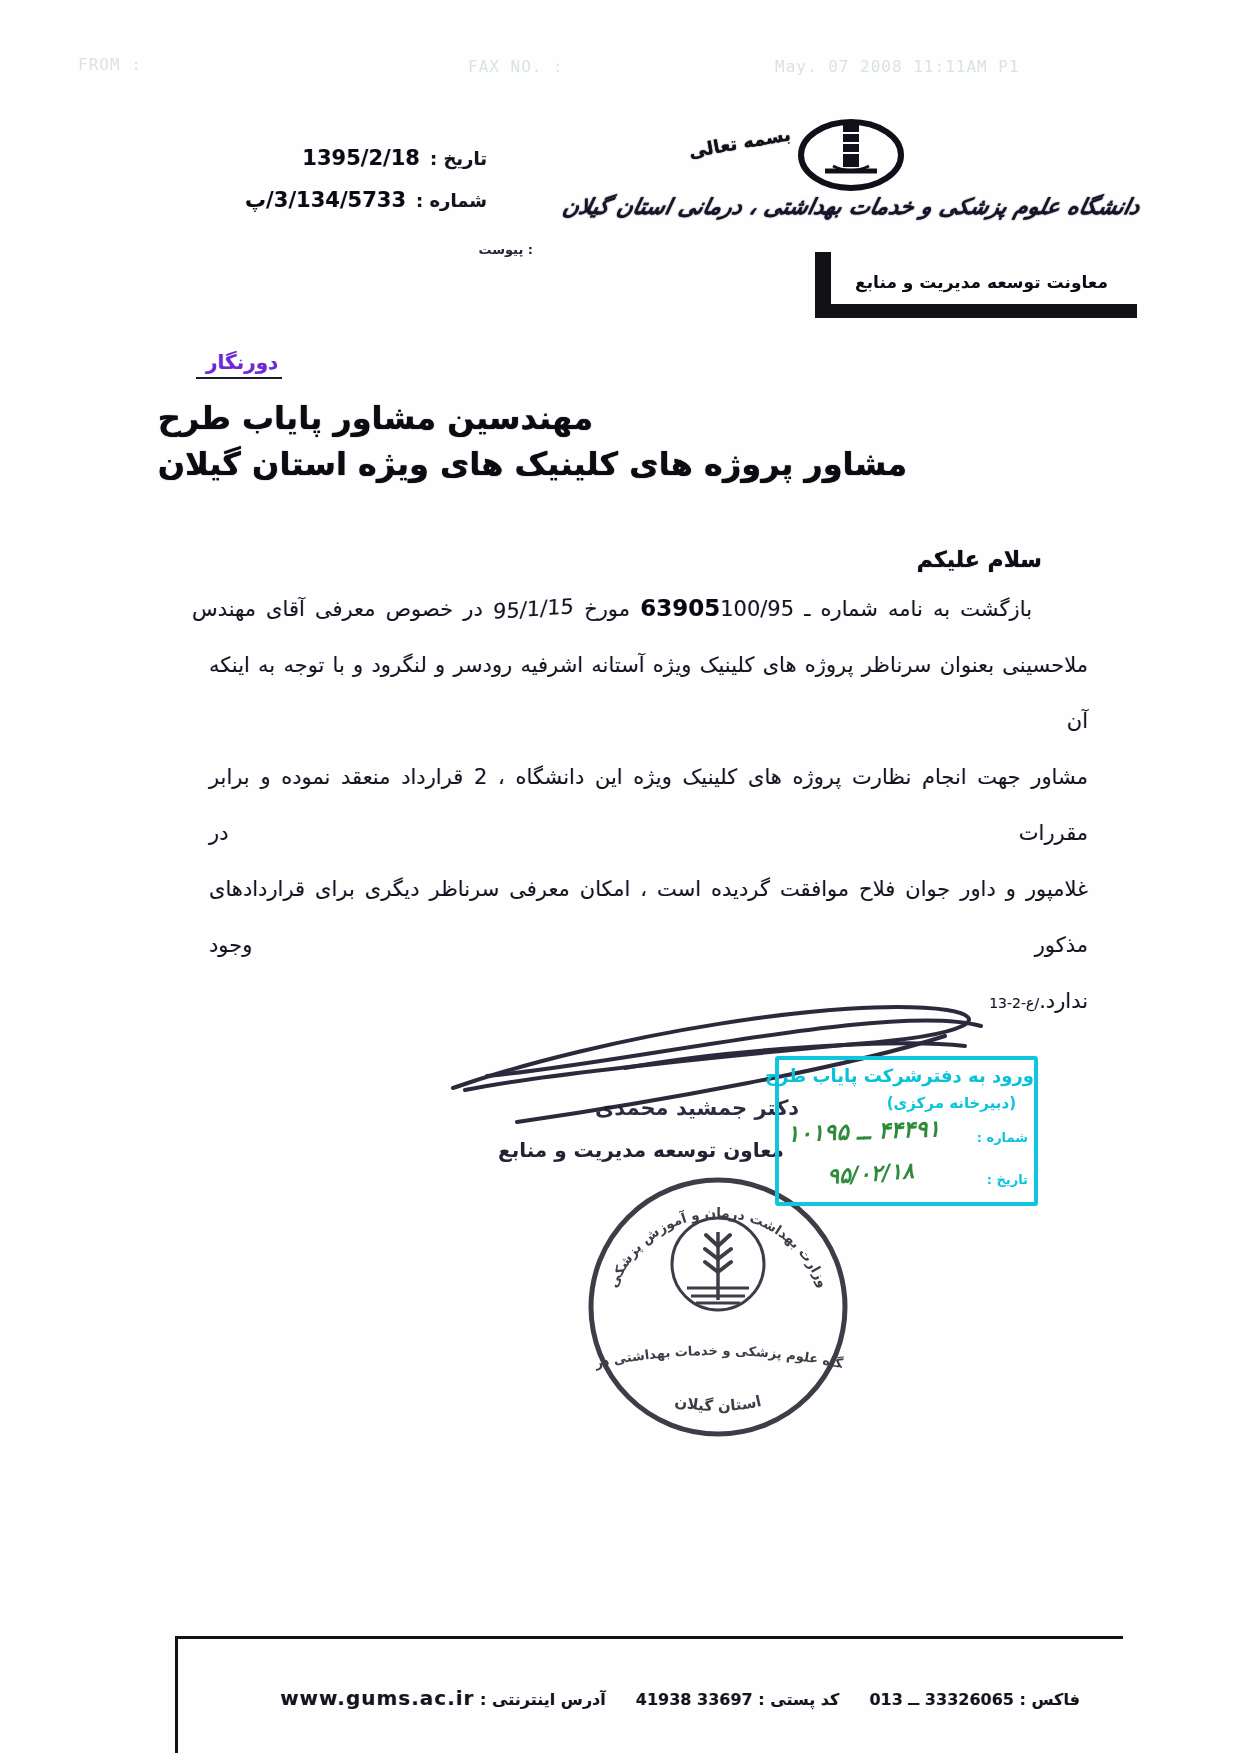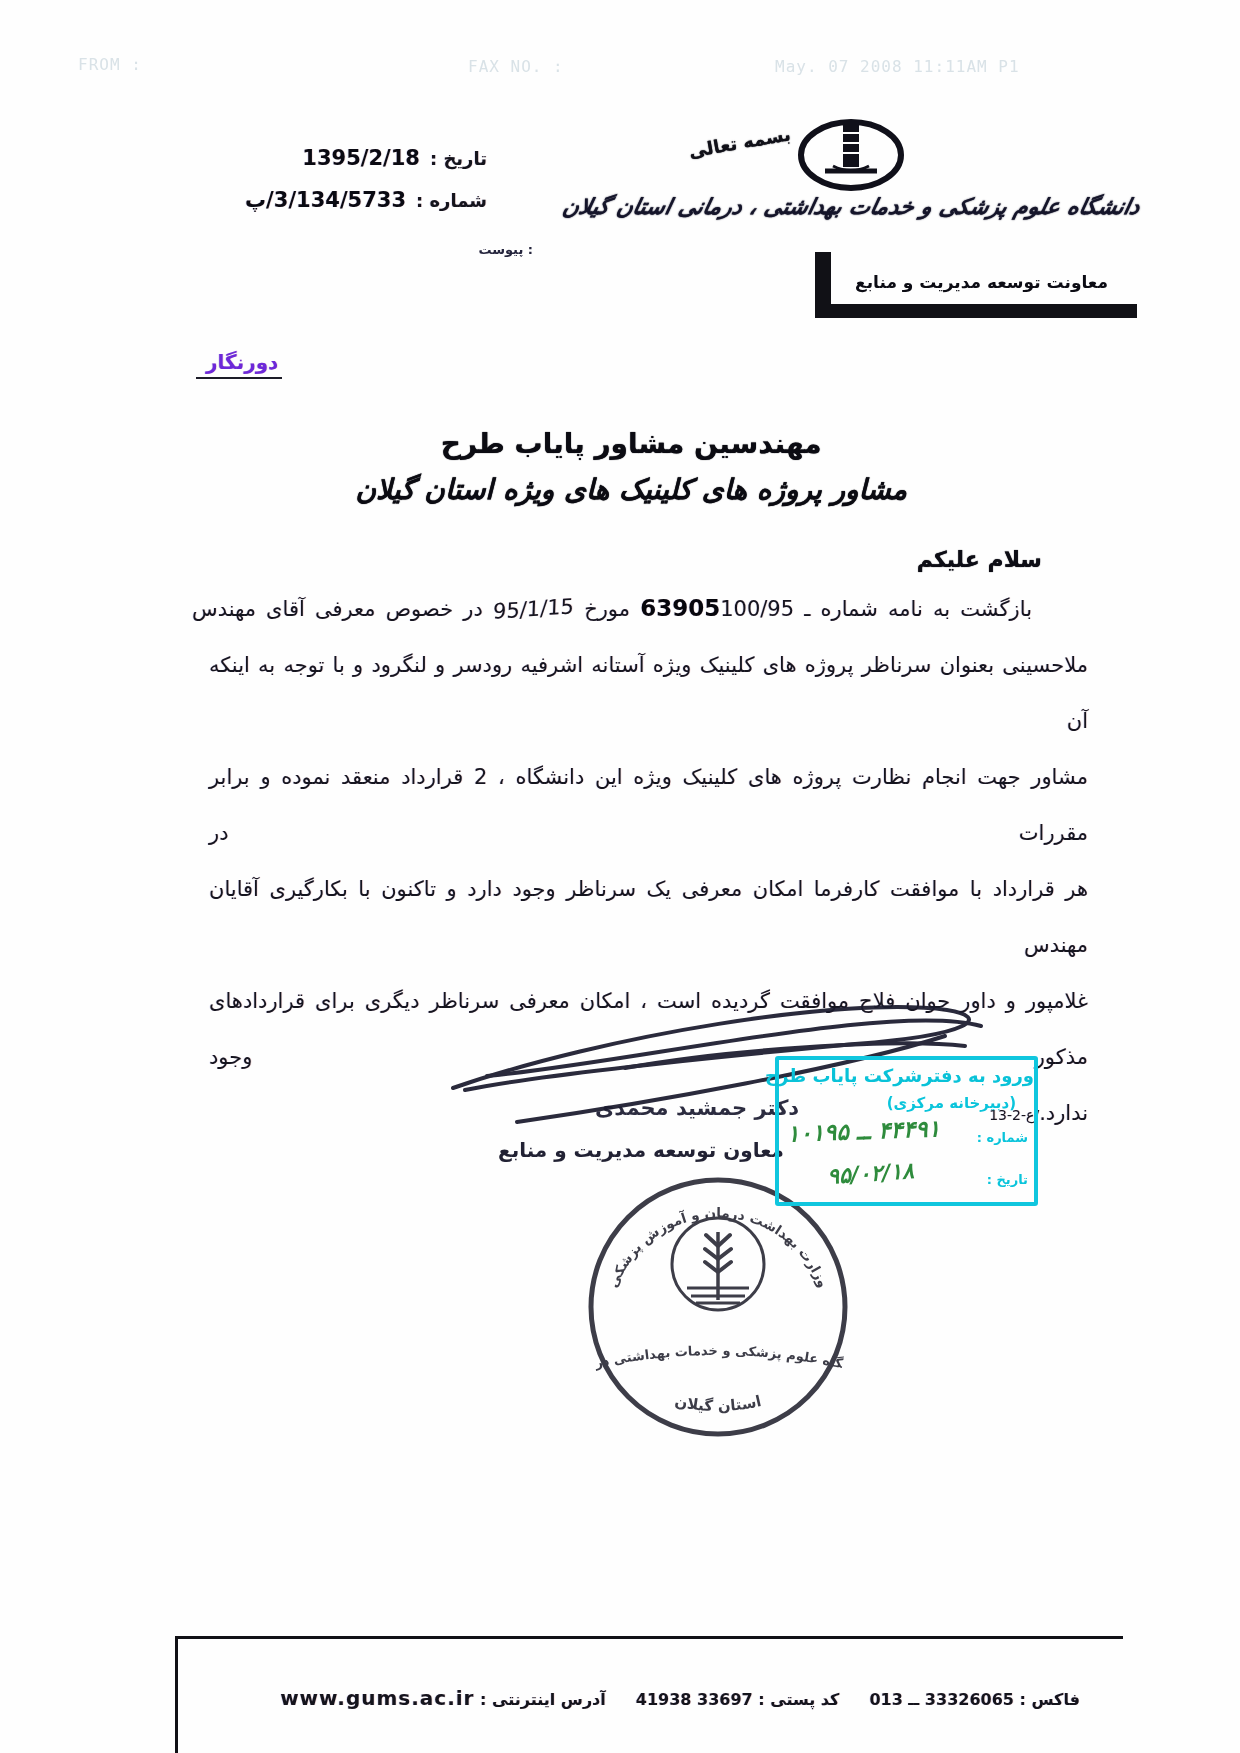--- a/index.html
+++ b/index.html
@@ -17,22 +17,22 @@
   .attach{font-size:13px;color:#25253d;font-weight:bold;}
   
   .bismillah{font-size:18px;font-weight:bold;transform:rotate(-10deg);color:#101018;
              text-shadow:0 0 1.2px #101018;}
   .uniline{font-size:22px;font-weight:bold;font-style:italic;transform:skewX(-12deg);
            white-space:nowrap;text-shadow:0 0 1.4px #15152a;color:#15152a;}
   .dept{font-size:17px;font-weight:bold;color:#0c0c14;}
   .bar{background:#111116;}
   .faxnote{font-size:20px;font-weight:bold;letter-spacing:2px;border-bottom:2.5px solid #1c1c28;
            padding:0 4px 3px 10px;color:#6d28d9;text-align:center;}
-  .recip{font-size:28px;font-weight:bold;text-align:center;line-height:40px;color:#0b0b12;
-         text-shadow:0 0 1px #0b0b12;margin-top:26px;}
+  .recip{font-size:32px;font-weight:bold;text-align:left;line-height:40px;color:#0b0b12;
+         text-shadow:0 0 1px #0b0b12;}
   .salut{font-size:22px;font-weight:bold;color:#0d0d15;text-shadow:0 0 1px #0d0d15;text-align:center;}
   
   .bodytext{width:896px;font-size:21px;line-height:56px;direction:rtl;text-align:right;color:#15151f;}
   .bline{text-align:justify;text-align-last:justify;margin-left:17px;}
   .bline1{padding-right:56px;text-align:justify;text-align-last:justify;}
   .refbold{font-weight:bold;font-size:23px;color:#07070d;}
   .tilt{display:inline-block;transform:rotate(-4deg) skewX(-6deg);}
   .l6code{font-size:14px;}
   
   .signame{font-size:21px;font-weight:bold;color:#1b1b30;opacity:.92;}
@@ -84,36 +84,35 @@
   <div class="abs uniline rtl" style="right:100px;top:194px;">دانشگاه علوم پزشکی و خدمات بهداشتی ، درمانی استان گیلان</div>
 
   <div class="abs dept rtl" style="right:132px;top:272px;">معاونت توسعه مدیریت و منابع</div>
   <div class="abs bar" style="left:815px;top:252px;width:16px;height:66px;"></div>
   <div class="abs bar" style="left:815px;top:304px;width:322px;height:14px;"></div>
 
   <div class="abs faxnote ink" style="left:196px;top:350px;">دورنگار</div>
 
   <div class="abs recip rtl" style="right:333px;top:398px;">
     <div>مهندسین مشاور پایاب طرح</div>
-    <div style="margin-top:6px;font-style:italic;">مشاور پروژه های کلینیک های ویژه استان گیلان</div>
+    <div style="margin-top:6px;">مشاور پروژه های کلینیک های ویژه استان گیلان</div>
   </div>
 
   <div class="abs salut rtl" style="right:198px;top:547px;">سلام علیکم</div>
 
   <div class="abs bodytext ink" style="left:192px;top:580px;">
     <div class="bline1">
       <span>بازگشت به نامه شماره</span>
       <b class="refbold">63905</b><span class="num">100/95 ـ</span>
       <span>مورخ</span>
       <span class="num tilt">95/1/15</span>
       <span>در خصوص معرفی آقای مهندس</span>
     </div>
     <div class="bline">ملاحسینی بعنوان سرناظر پروژه های کلینیک ویژه آستانه اشرفیه رودسر و لنگرود و با توجه به اینکه آن</div>
     <div class="bline">مشاور جهت انجام نظارت پروژه های کلینیک ویژه این دانشگاه ، 2 قرارداد منعقد نموده و برابر مقررات در</div>
-    <div class="bline">هر قرارداد با موافقت کارفرما امکان معرفی یک سرناظر وجود دارد و تاکنون با بکارگیری آقایان مهندس</div>
     <div class="bline">غلامپور و داور جوان فلاح موافقت گردیده است ، امکان معرفی سرناظر دیگری برای قراردادهای مذکور وجود</div>
     <div><span>ندارد.</span><span class="l6code">/ع-2-13</span></div>
   </div>
 
   <svg class="abs" style="left:425px;top:980px;" width="590" height="165" viewBox="0 0 590 165">
     <g fill="none" stroke="#1b1b2e" stroke-width="4" stroke-linecap="round" opacity="0.93">
       <path d="M 28 108 C 180 55, 420 16, 522 30 C 566 37, 548 55, 430 64 C 300 76, 118 94, 40 110"></path>
       <path d="M 62 96 C 210 82, 470 22, 556 46"></path>
       <path d="M 520 56 C 420 88, 230 122, 92 142"></path>
       <path d="M 200 88 C 300 70, 470 58, 540 66"></path>

